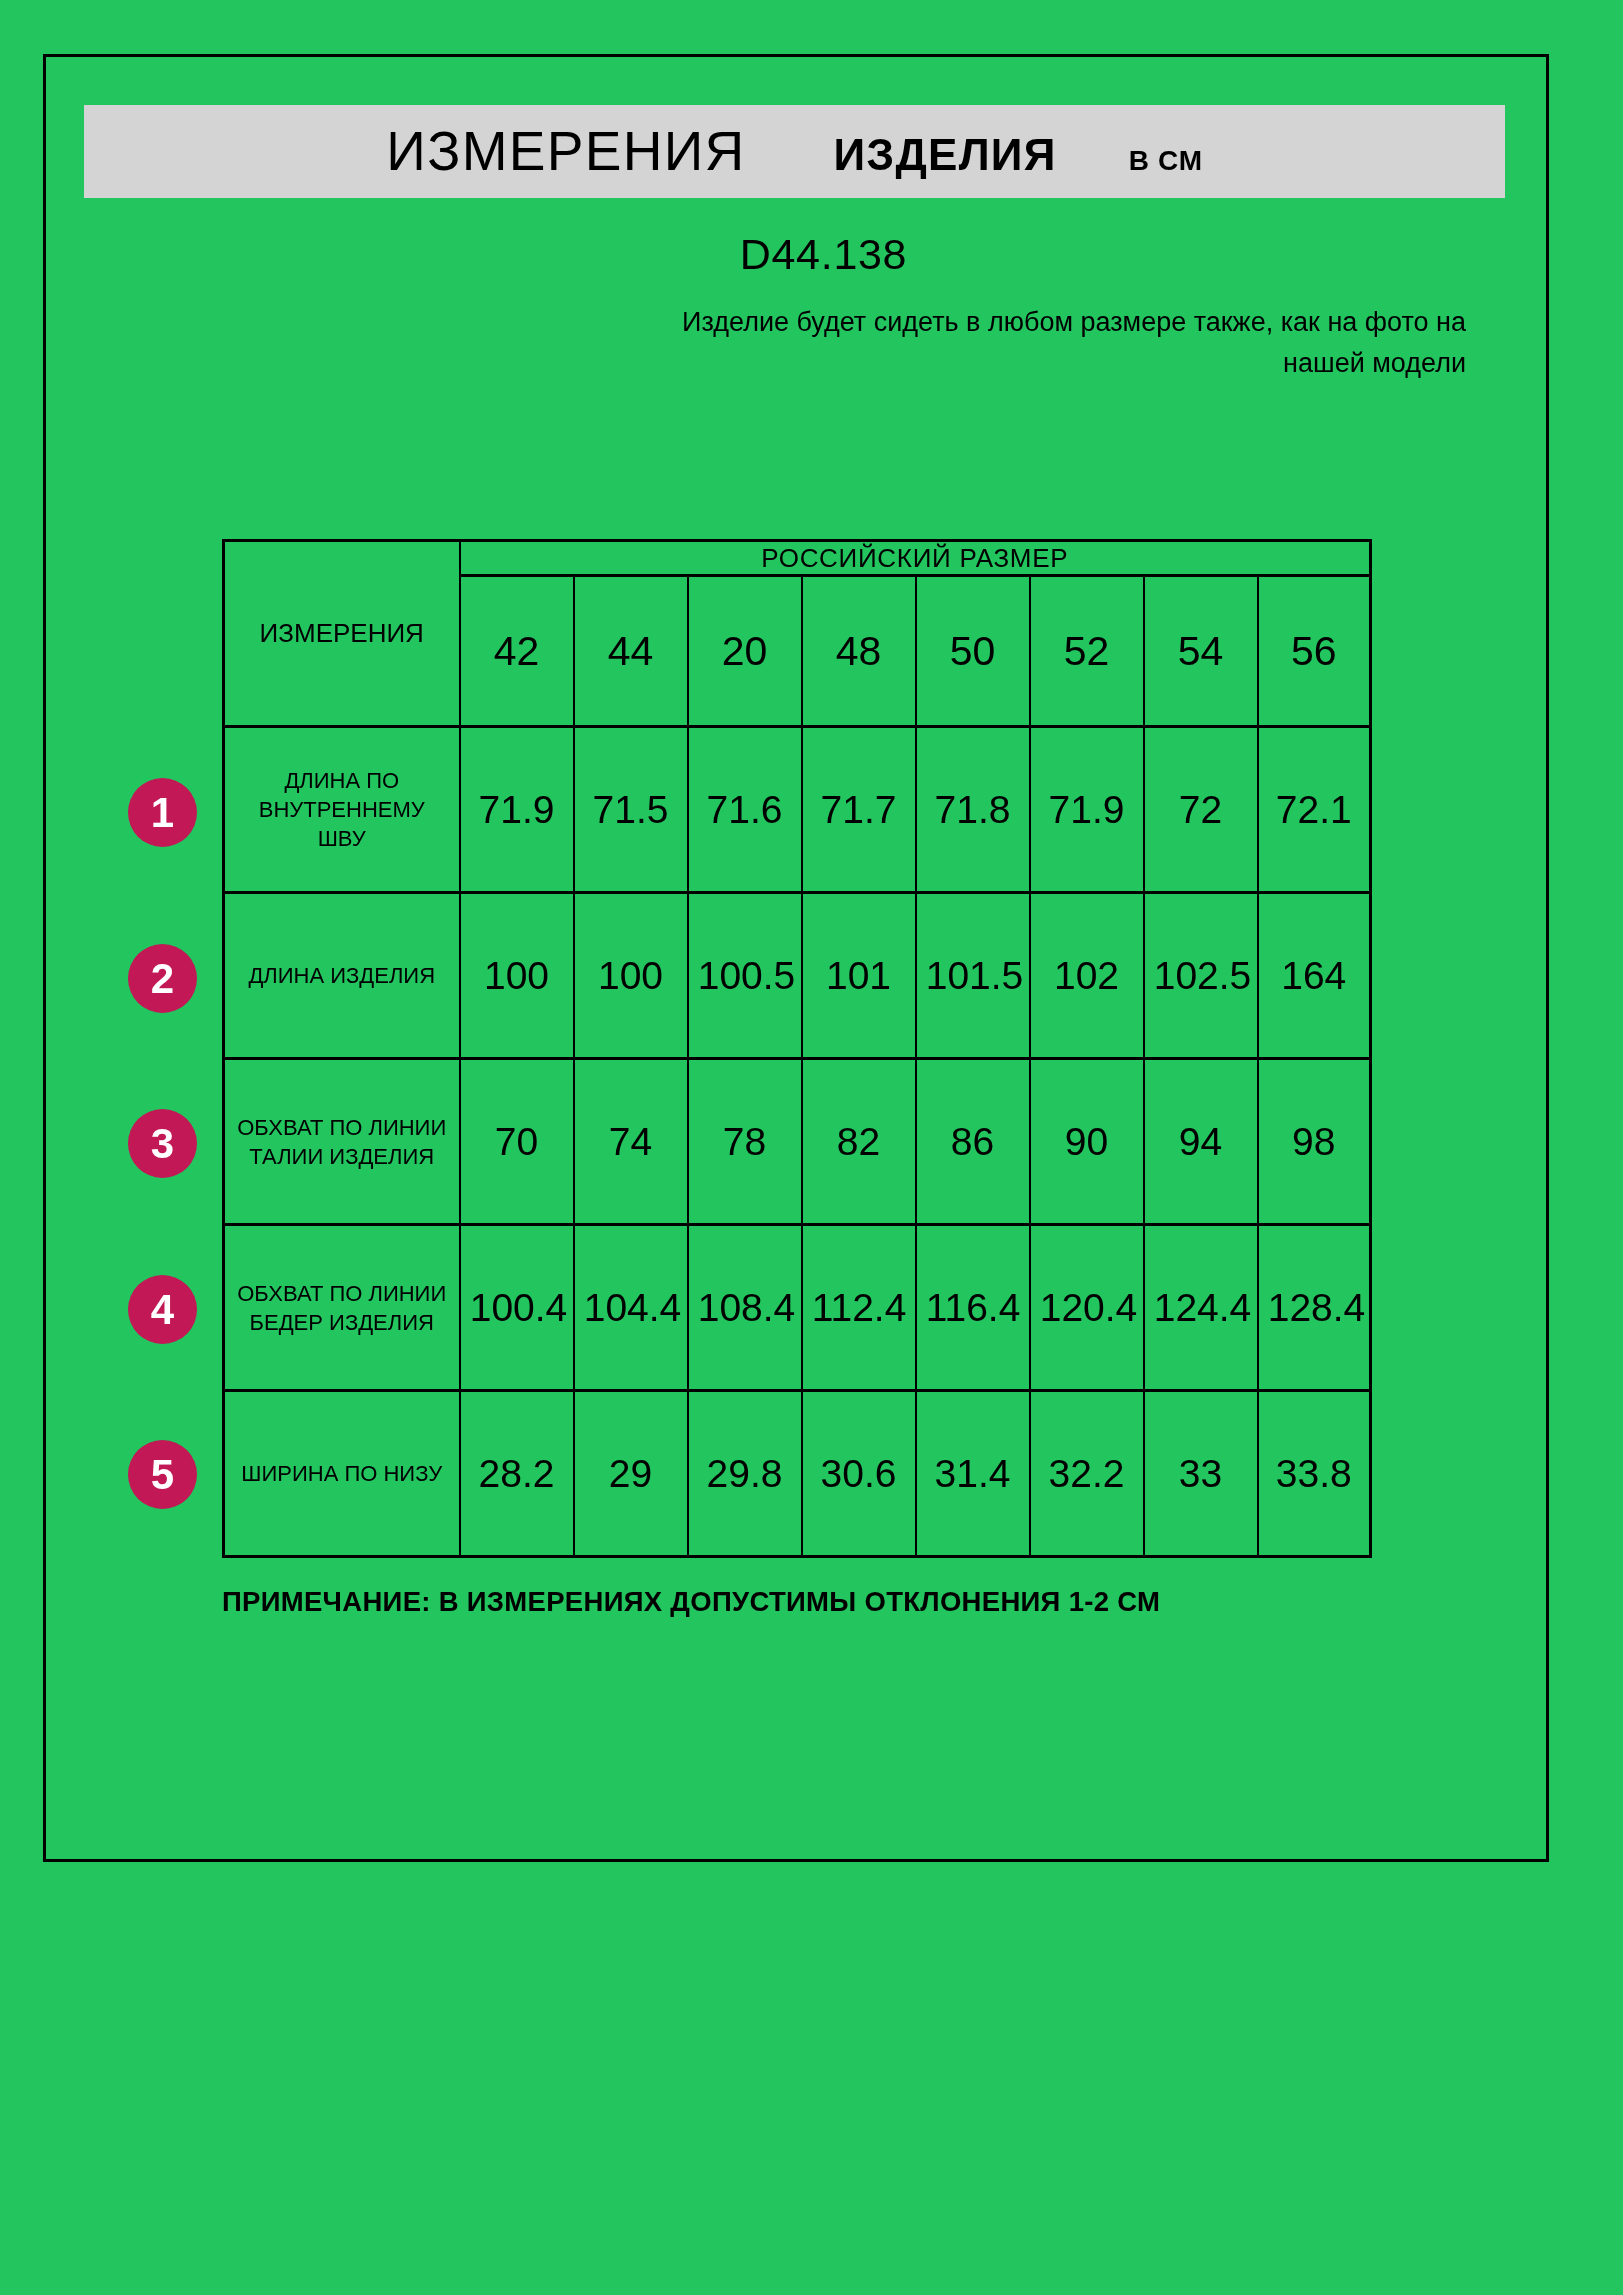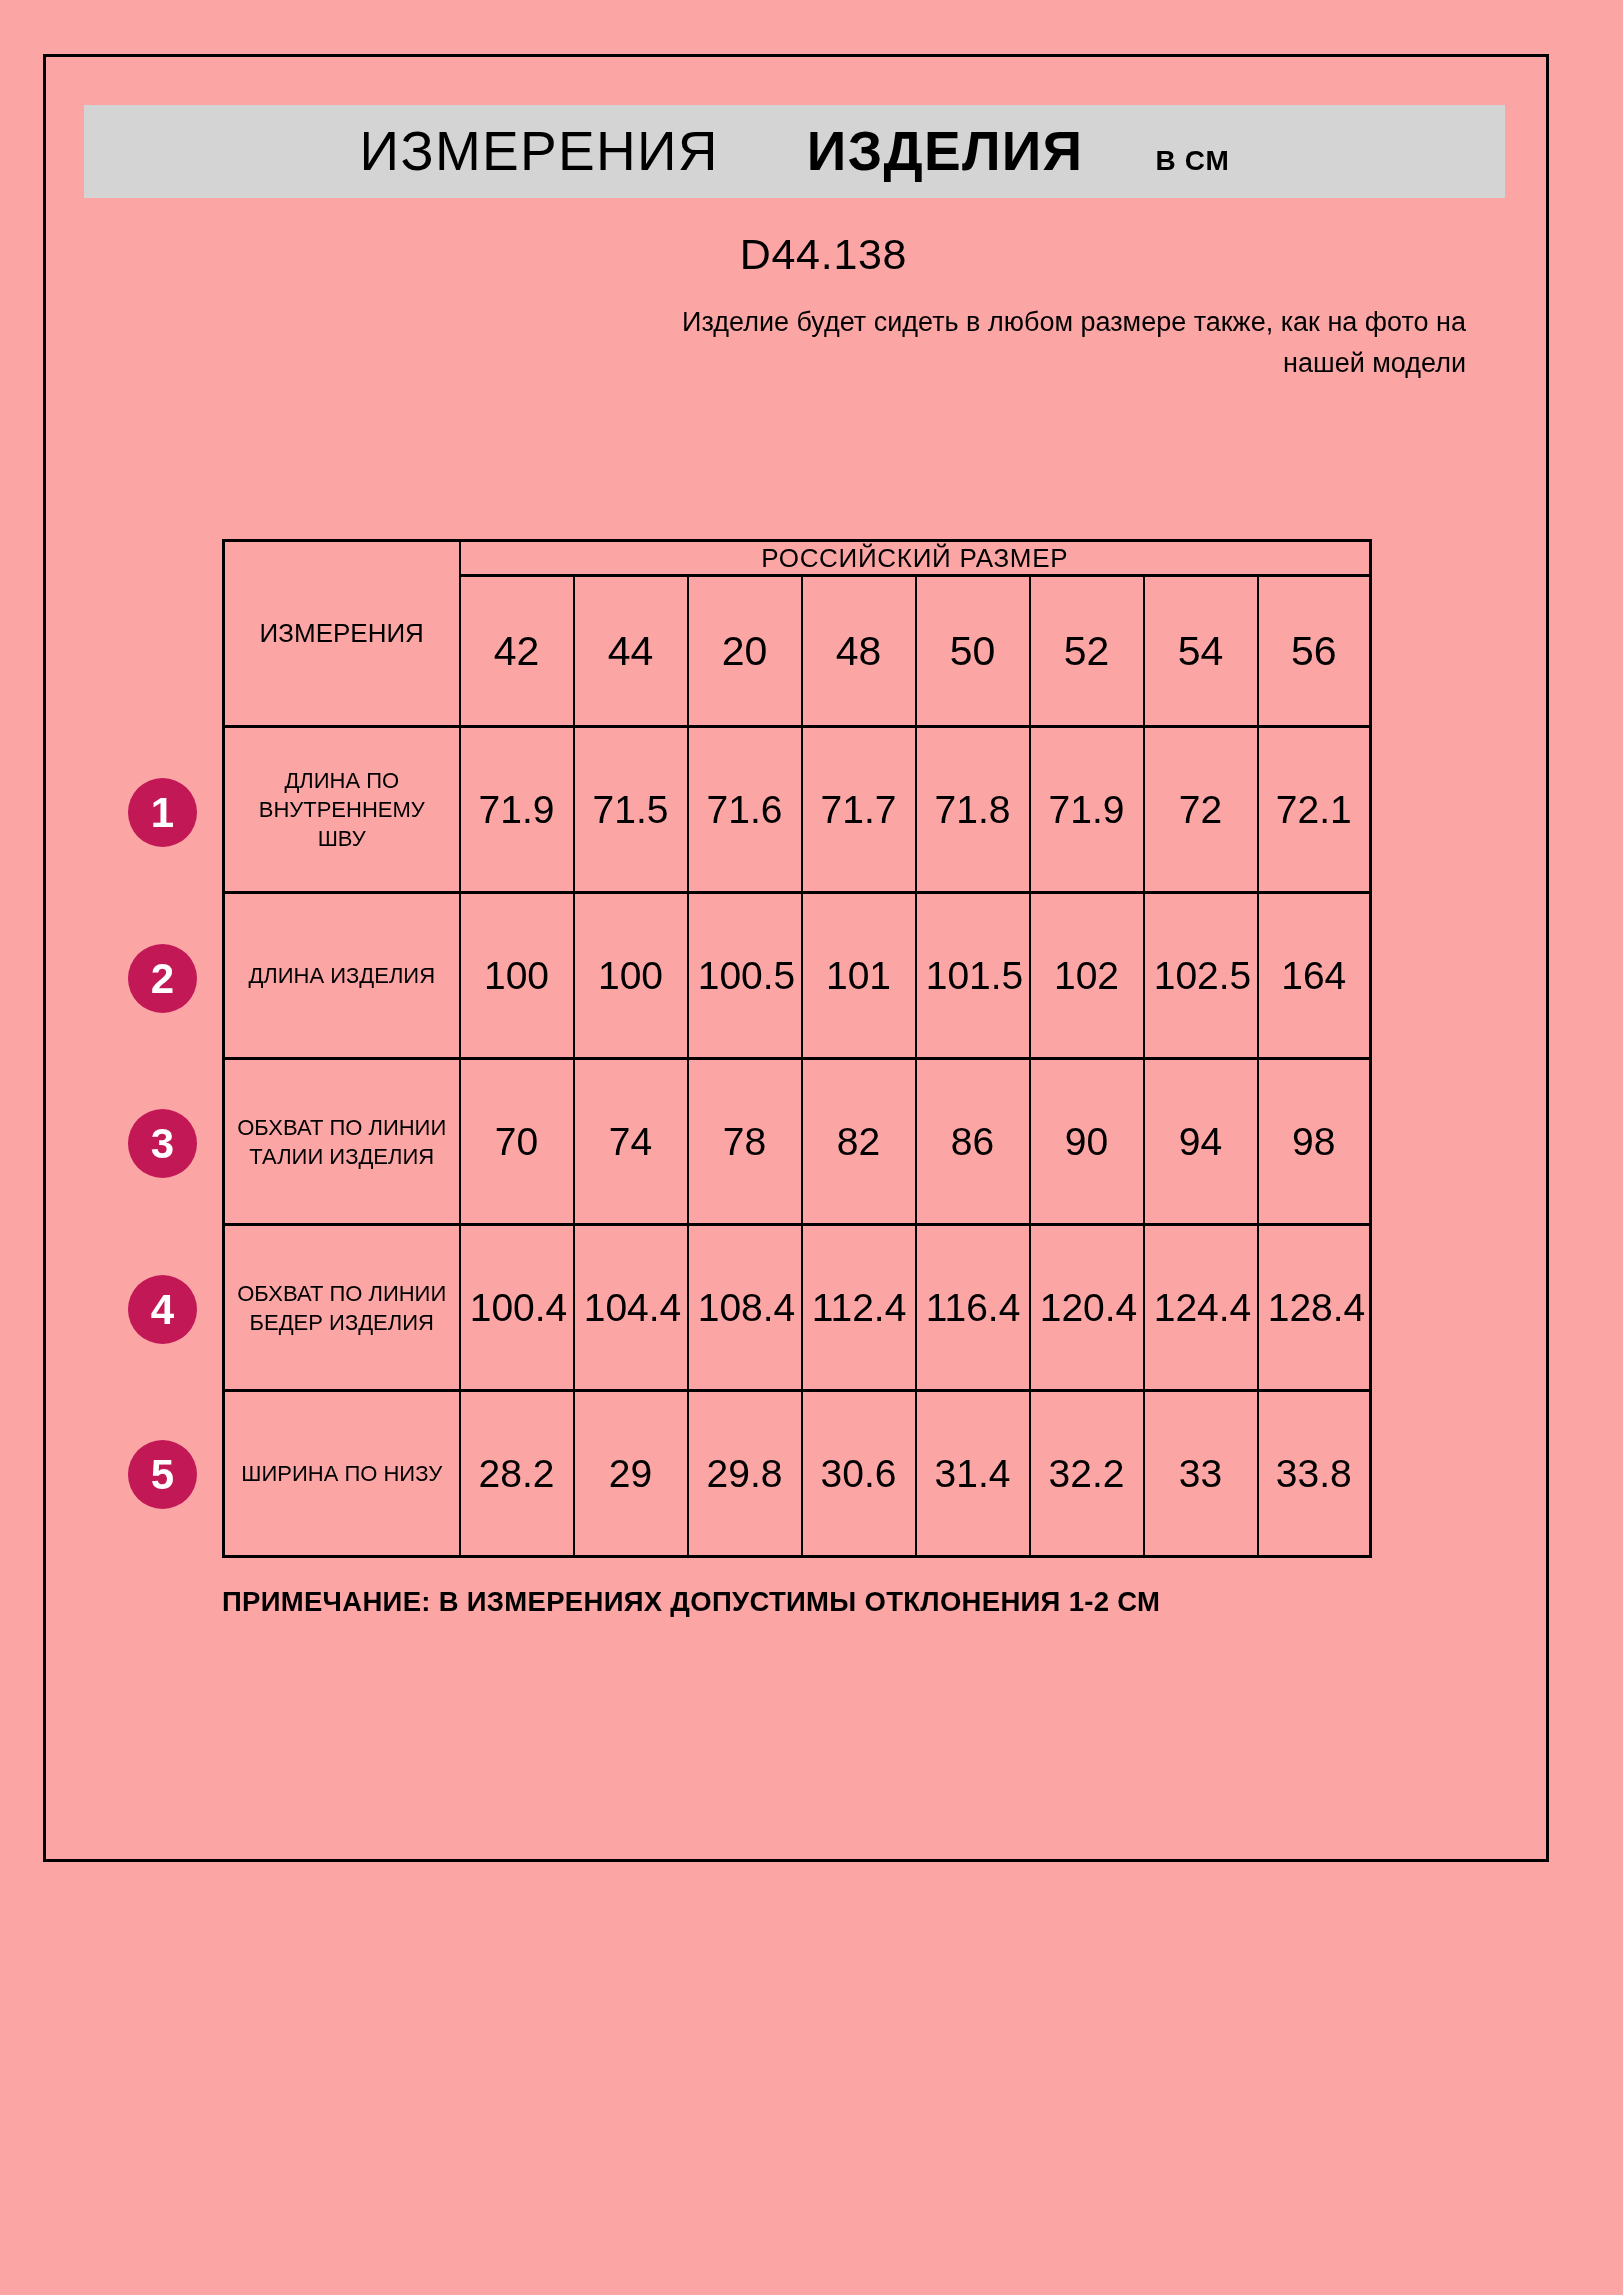--- a/index.html
+++ b/index.html
@@ -1,31 +1,31 @@
 <!DOCTYPE html>
 <html style="font-size:10.5px"><head>
 <meta charset="utf-8">
 <style>
   html,body { margin:0; padding:0; background:#ffffff; }
   .page {
-    position:relative; width:1623px; height:2295px; background:#fca5a5;
+    position:relative; width:1623px; height:2295px; background:#22c55e;
     font-family:"Liberation Sans","DejaVu Sans",sans-serif; color:#000;
     overflow:hidden;
   }
   .frame {
     position:absolute; left:43px; top:54px; width:1506px; height:1808px;
     border:3.9px solid #000; box-sizing:border-box;
   }
   .header-bar {
     position:absolute; left:84px; top:105px; width:1421px; height:93px;
     display:flex; align-items:baseline; justify-content:center;
     padding-top:14.4px; box-sizing:border-box;
   }
   .title-main   { font-size:55px; letter-spacing:1.3px; }
-  .title-bold   { font-size:55px; font-weight:bold; letter-spacing:1.3px; margin-left:88px; }
+  .title-bold   { font-size:44px; font-weight:bold; letter-spacing:1.3px; margin-left:88px; }
   .title-unit   { font-size:28px; font-weight:bold; letter-spacing:0.7px; margin-left:72px; }
   .article {
     position:absolute; left:12px; top:230px; width:1623px;
     text-align:center; font-size:43px; letter-spacing:0.7px;
   }
   .subtitle {
     position:absolute; left:157px; top:302px; width:1309px;
     text-align:right; font-size:27px; line-height:41px;
   }
   .size-table {

